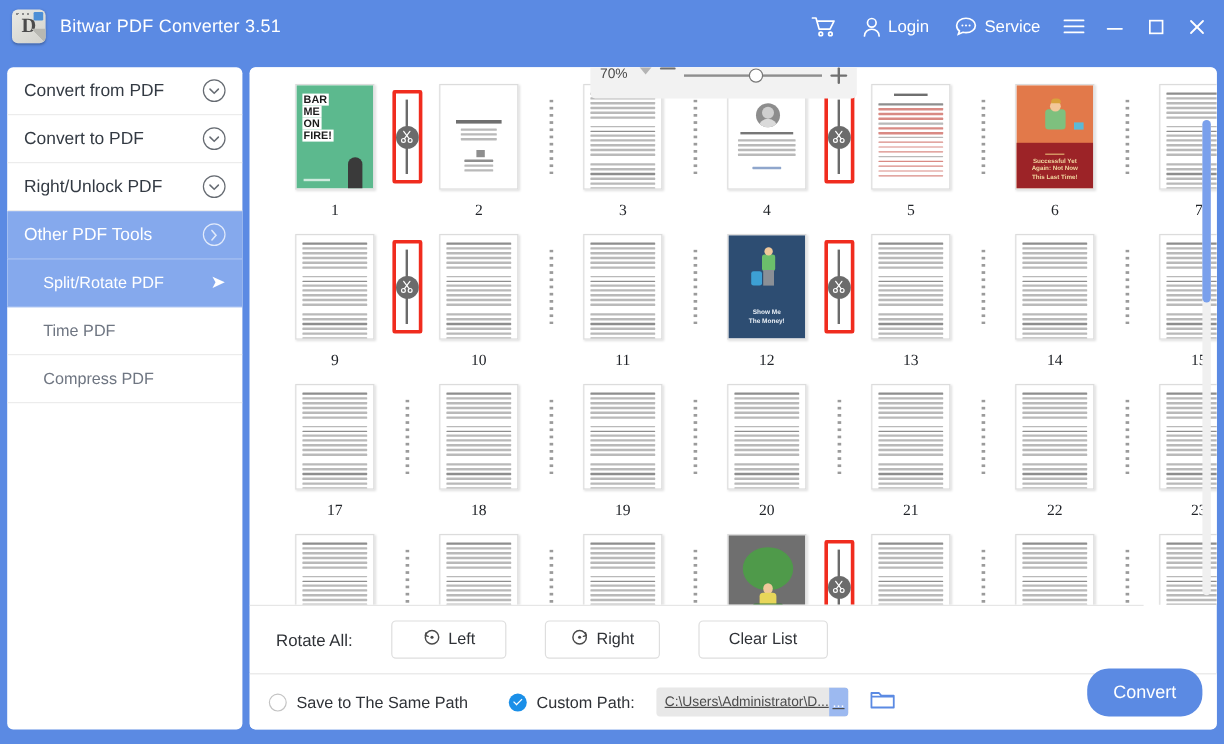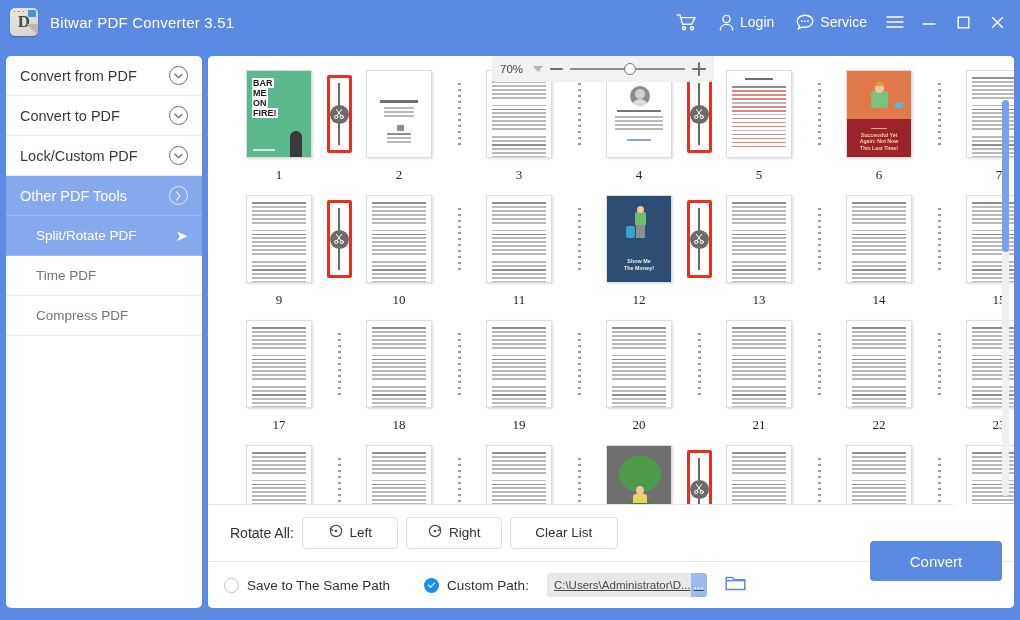--- a/index.html
+++ b/index.html
@@ -81,21 +81,21 @@
   .arrow-r{font-size:15px;line-height:1;flex:0 0 auto;}
 
   .content{
     position:absolute;left:208px;top:56px;width:806px;height:552px;
     background:#ffffff;border-radius:5px;overflow:hidden;
   }
 
   
   .zoombar{
     position:absolute;left:284px;top:0px;width:222px;height:26px;
-    background:#f2f2f2;border-radius:0 0 4px 4px;display:flex;align-items:center;
+    background:#f2f2f2;border-radius:0 0 4px 4px;display:flex;
     padding:0 8px;box-sizing:border-box;gap:7px;z-index:5;
   }
   .zoom-pct{font-size:11.5px;color:#4a4a4a;width:26px;}
   .caret-dn{width:0;height:0;border-left:5px solid transparent;border-right:5px solid transparent;
             border-top:6px solid #b4b4b4;}
   .zminus{width:13px;height:2px;background:#707070;border-radius:1px;}
   .track{position:relative;flex:1;height:14px;display:flex;align-items:center;}
   .track .rail{position:absolute;left:0;right:0;height:2px;background:#8e8e8e;}
   .track .knob{position:absolute;left:calc(52% - 6px);width:12px;height:12px;border-radius:50%;
                background:#ffffff;border:1.6px solid #777;box-sizing:border-box;}
@@ -137,21 +137,21 @@
                  display:flex;align-items:center;justify-content:center;}
   .cutmark .circ svg{display:block;}
 
   
   .sbtrack{position:absolute;right:5px;top:44px;width:7px;height:396px;background:#f0f0f0;border-radius:4px;}
   .sbthumb{position:absolute;left:0;top:0;width:7px;height:152px;background:#7aa0ec;border-radius:4px;}
 
   
   .rotbar{
     position:absolute;left:0;top:448px;width:745px;height:56px;background:#ffffff;
-    border-top:1px solid #e6e6e6;display:flex;align-items:center;padding-left:22px;box-sizing:border-box;gap:8px;
+    border-top:1px solid #e6e6e6;display:flex;align-items:center;padding-left:22px;box-sizing:border-box;gap:32px;
   }
   .rot-label{font-size:14px;color:#2f3237;}
   .rbtn{
     height:32px;min-width:96px;padding:0 14px;border:1px solid #dedede;border-radius:4px;background:#fff;
     display:flex;align-items:center;justify-content:center;gap:6px;font-size:13.5px;color:#2f3237;box-sizing:border-box;
   }
   .rbtn.wide{min-width:108px;}
 
   .pathbar{
     position:absolute;left:0;top:505px;width:806px;height:47px;background:#ffffff;
@@ -166,22 +166,22 @@
   .pathbox{
     margin-left:10px;width:160px;height:24px;background:#e8e8e8;border-radius:3px;
     display:flex;align-items:center;padding-left:7px;font-size:11.5px;color:#4b4b4b;
     box-sizing:border-box;overflow:hidden;white-space:nowrap;text-decoration:underline;
   }
   .dots3{width:26px;height:24px;background:#9cb9f0;color:#fff;display:flex;align-items:center;
          justify-content:center;font-size:12px;border-radius:0 3px 3px 0;margin-left:auto;}
   .pathrow{display:flex;align-items:center;}
   .folder{margin-left:10px;}
   .convert{
-    position:absolute;right:18px;top:541px;width:132px;height:40px;background:#5b8ae3;color:#fff;
-    border-radius:4px;display:flex;align-items:center;justify-content:center;font-size:15px;
+    position:absolute;right:18px;top:557px;width:96px;height:40px;background:#5b8ae3;color:#fff;
+    border-radius:18px;display:flex;align-items:center;justify-content:center;font-size:15px;
   }
 </style>
 </head>
 <body>
 
 <div id="app">
 
   <div class="titlebar">
     <div class="app-icon">
       <div class="dots"></div>
@@ -258,21 +258,21 @@
     </div>
     <div class="side-item">
       <span class="lbl">Convert to PDF</span>
       <span class="chev">
         <svg width="9" height="6" viewBox="0 0 9 6" fill="none" stroke="currentColor" stroke-width="1.3" stroke-linecap="round">
             <path d="M1 1.3L4.5 4.7L8 1.3"></path>
           </svg>
       </span>
     </div>
     <div class="side-item">
-      <span class="lbl">Lock/Custom PDF</span>
+      <span class="lbl">Right/Unlock PDF</span>
       <span class="chev">
         <svg width="9" height="6" viewBox="0 0 9 6" fill="none" stroke="currentColor" stroke-width="1.3" stroke-linecap="round">
             <path d="M1 1.3L4.5 4.7L8 1.3"></path>
           </svg>
       </span>
     </div>
     <div class="side-item active">
       <span class="lbl">Other PDF Tools</span>
       <span class="chev">
         <svg width="7" height="10" viewBox="0 0 7 10" fill="none" stroke="currentColor" stroke-width="1.3" stroke-linecap="round">

